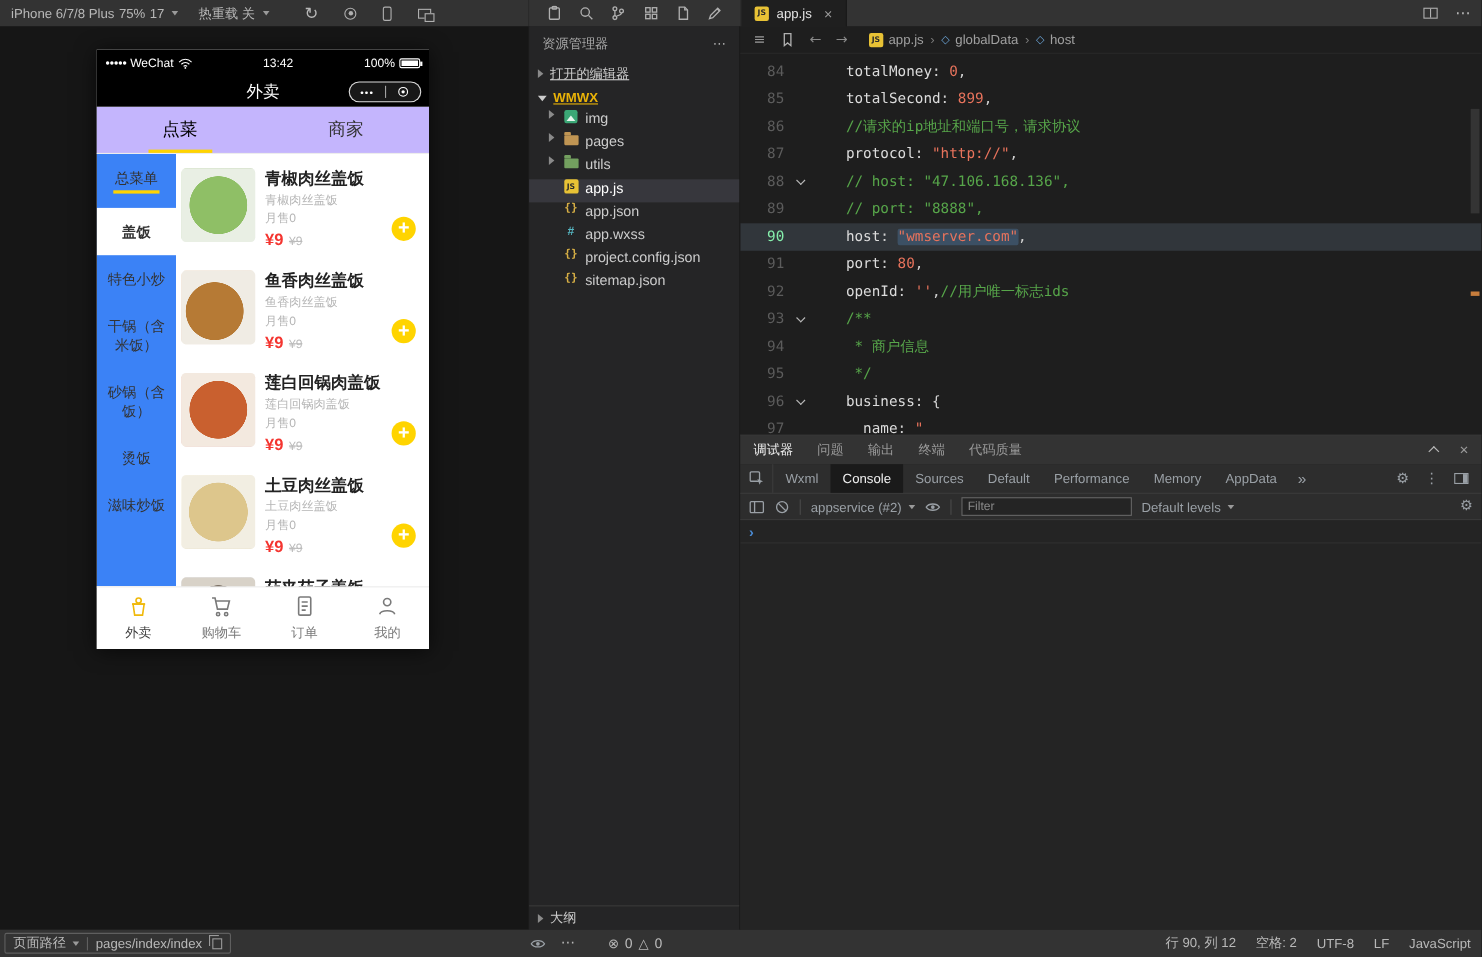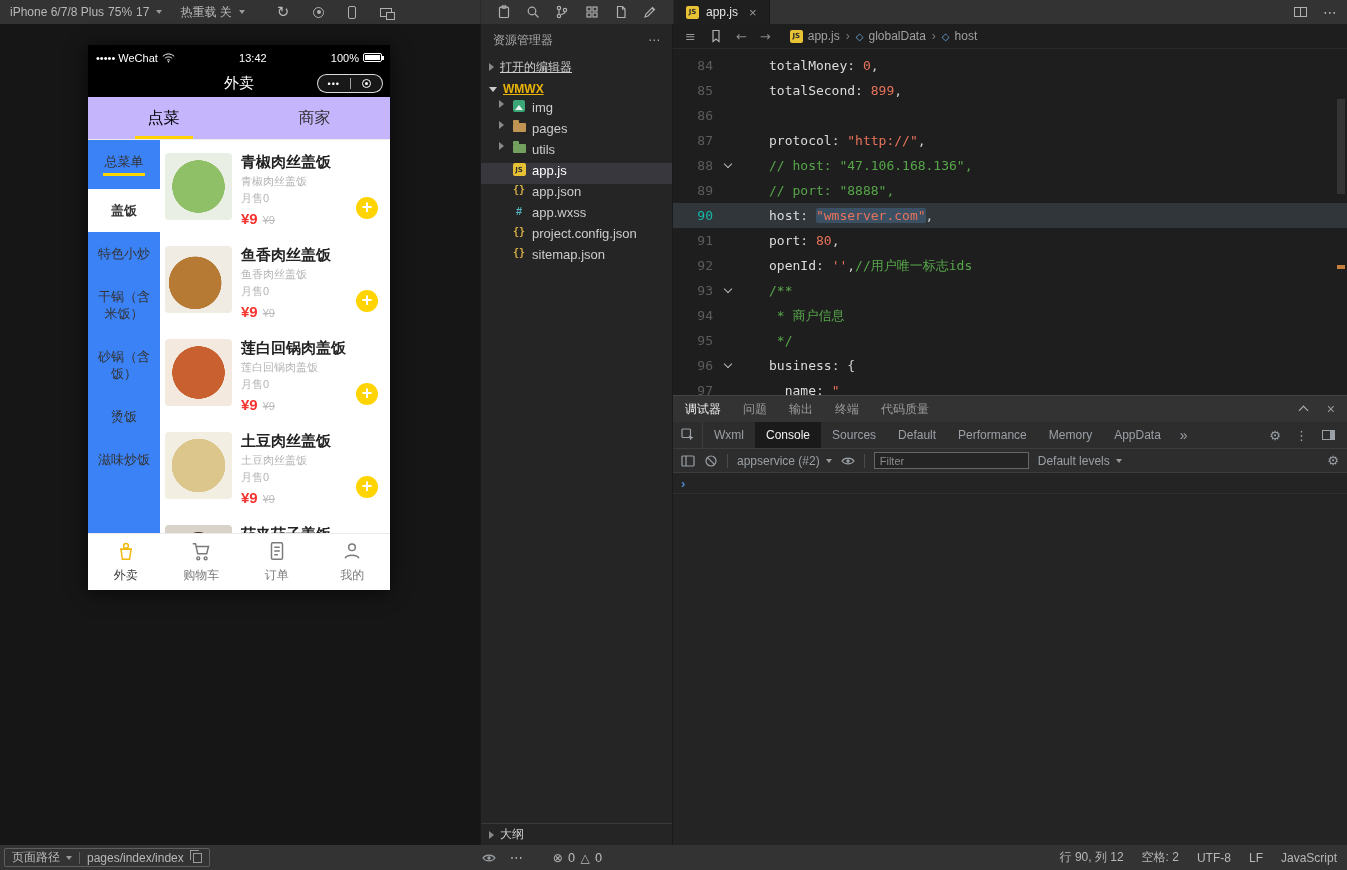--- a/index.html
+++ b/index.html
@@ -108,21 +108,21 @@
   .bc-items{display:flex;align-items:center;gap:6px;margin-left:6px;}
   .bc-item{display:flex;align-items:center;gap:5px;color:#a0a0a0;}
   .bc-sep{color:#7a7a7a;}
   .bc-sym{color:#6ca6d9;font-size:10px;}
   .arrowbtn{font-size:13px;color:#8a8a8a;font-family:"DejaVu Sans",sans-serif;}
 
   .code{flex:1;background:#1e1e1e;font-family:"DejaVu Sans Mono","Liberation Mono",monospace;font-size:13px;overflow:hidden;position:relative;padding-top:4px;}
   .cl{height:25px;line-height:25px;display:flex;white-space:pre;}
   .cl.current{background:#31363b;}
   .gut{width:44px;text-align:right;color:#5c5c5c;flex:none;padding-right:4px;}
-  .cl.current .gut{color:#14b8a6;}
+  .cl.current .gut{color:#86efac;}
   .fold{width:22px;flex:none;display:flex;align-items:center;justify-content:center;}
   .chev{width:6px;height:6px;border-right:1.5px solid #b8b8b8;border-bottom:1.5px solid #b8b8b8;transform:rotate(45deg);display:inline-block;margin-top:-3px;}
   .ltx{padding-left:30px;}
   .prop{color:#dcdcdc;} .pun{color:#d0d0d0;} .num{color:#e8735c;} .str{color:#e8735c;} .com{color:#57a64a;}
   .sel{background:#3c5064;border-radius:2px;}
   .code-thumb{position:absolute;right:2px;top:50px;width:8px;height:95px;background:rgba(130,130,130,0.22);}
   .code-mark{position:absolute;right:2px;top:216px;width:8px;height:4px;background:#c77d3c;}
 
   
   .dbg{height:450px;background:#262626;border-top:1px solid #454545;display:flex;flex-direction:column;flex:none;}
@@ -471,21 +471,21 @@
             <span class="bc-item">
               <span class="bc-sym">◇</span>
               <span>host</span>
             </span>
           </span>
       </div>
       <div class="code">
         <div>
             <div class="cl"><span class="gut">84</span><span class="fold"></span><span class="ltx"><span class="prop">totalMoney</span><span class="pun">: </span><span class="num">0</span><span class="pun">,</span></span></div>
             <div class="cl"><span class="gut">85</span><span class="fold"></span><span class="ltx"><span class="prop">totalSecond</span><span class="pun">: </span><span class="num">899</span><span class="pun">,</span></span></div>
-            <div class="cl"><span class="gut">86</span><span class="fold"></span></div>
+            <div class="cl"><span class="gut">86</span><span class="fold"></span><span class="ltx"><span class="com">//请求的ip地址和端口号，请求协议</span></span></div>
             <div class="cl"><span class="gut">87</span><span class="fold"></span><span class="ltx"><span class="prop">protocol</span><span class="pun">: </span><span class="str">"http://"</span><span class="pun">,</span></span></div>
             <div class="cl"><span class="gut">88</span><span class="fold"><span class="chev"></span></span><span class="ltx"><span class="com">// host: "47.106.168.136",</span></span></div>
             <div class="cl"><span class="gut">89</span><span class="fold"></span><span class="ltx"><span class="com">// port: "8888",</span></span></div>
             <div class="cl current"><span class="gut">90</span><span class="fold"></span><span class="ltx"><span class="prop">host</span><span class="pun">: </span><span class="str sel">"wmserver.com"</span><span class="pun">,</span></span></div>
             <div class="cl"><span class="gut">91</span><span class="fold"></span><span class="ltx"><span class="prop">port</span><span class="pun">: </span><span class="num">80</span><span class="pun">,</span></span></div>
             <div class="cl"><span class="gut">92</span><span class="fold"></span><span class="ltx"><span class="prop">openId</span><span class="pun">: </span><span class="str">''</span><span class="pun">,</span><span class="com">//用户唯一标志ids</span></span></div>
             <div class="cl"><span class="gut">93</span><span class="fold"><span class="chev"></span></span><span class="ltx"><span class="com">/**</span></span></div>
             <div class="cl"><span class="gut">94</span><span class="fold"></span><span class="ltx"><span class="com"> * 商户信息</span></span></div>
             <div class="cl"><span class="gut">95</span><span class="fold"></span><span class="ltx"><span class="com"> */</span></span></div>
             <div class="cl"><span class="gut">96</span><span class="fold"><span class="chev"></span></span><span class="ltx"><span class="prop">business</span><span class="pun">: </span><span class="pun">{</span></span></div>

